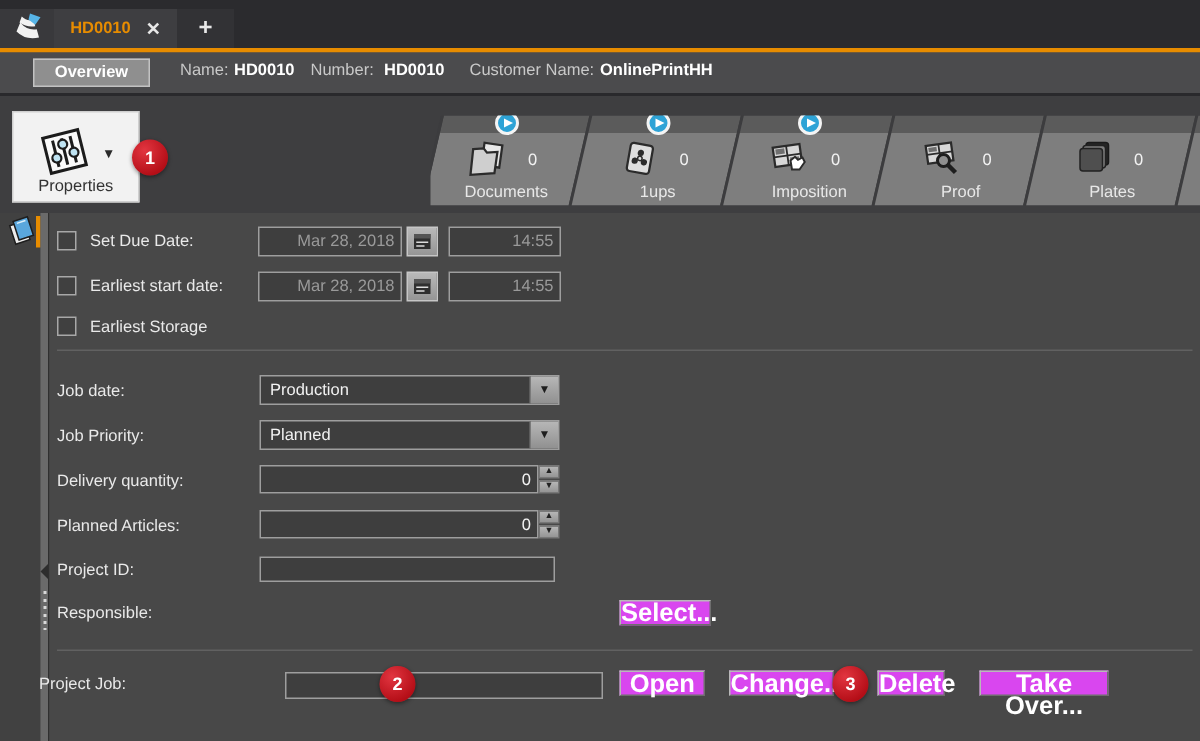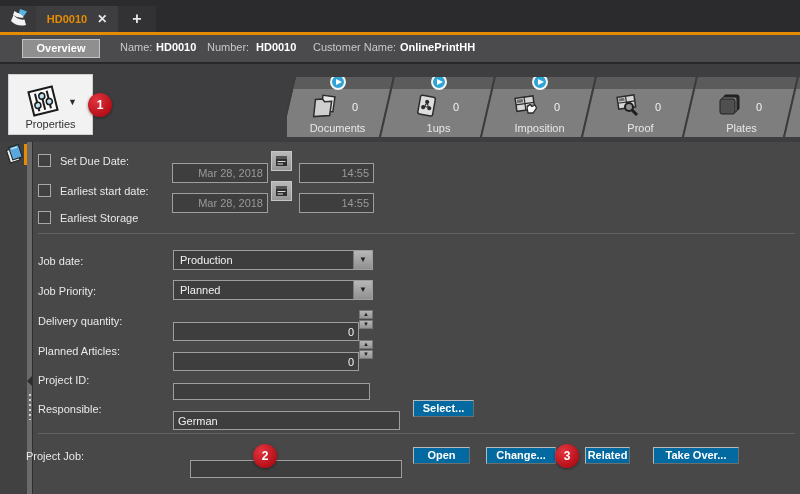--- a/index.html
+++ b/index.html
@@ -46,33 +46,33 @@
   
   .content { position:absolute; left:0; top:142px; width:800px; height:352px; background:#484848; }
   .leftrail { position:absolute; left:0; top:0; width:27px; height:352px; background:#414141; }
   .rail-accent { position:absolute; left:24px; top:2px; width:3px; height:21px; }
   .splitter { position:absolute; left:27px; top:0; width:6px; height:352px; background:#6a6a6a; border-right:1px solid #2f2f2f; }
   .split-arrow { position:absolute; left:0px; top:234px; width:0; height:0; border-right:5px solid #2d2d2d; border-top:5px solid transparent; border-bottom:5px solid transparent; }
   .split-dots { position:absolute; left:2px; top:252px; width:2px; height:26px; background:repeating-linear-gradient(to bottom,#d8d8d8 0 2px, transparent 2px 5px); }
 
   .flabel { position:absolute; color:#e9e9e9; white-space:nowrap; }
   .cbox { position:absolute; width:13px; height:13px; background:#404040; border:1px solid #a8a8a8; }
-  .tfield { position:absolute; background:#3e3e3e; border:1px solid #9e9e9e; color:#f2f2f2; font-family:"Liberation Sans",sans-serif; font-size:11px; padding:0 4px; outline:none;margin-top:12px; }
+  .tfield { position:absolute; background:#3e3e3e; border:1px solid #9e9e9e; color:#f2f2f2; font-family:"Liberation Sans",sans-serif; font-size:11px; padding:0 4px; outline:none; }
   .dim { color:#9a9a9a; text-align:right; }
   .num { text-align:right; }
   .sep { position:absolute; left:38px; width:757px; height:1px; background:#616161; }
 
   .combo { position:absolute; width:200px; height:20px; background:#3e3e3e; border:1px solid #9e9e9e; }
   .combo-val { position:absolute; left:6px; top:3px; color:#f2f2f2; }
   .combo-btn { position:absolute; right:0; top:0; width:19px; height:18px; background:linear-gradient(#b7b7b7,#909090); border-left:1px solid #7a7a7a; color:#1e1e1e; font-size:8px; text-align:center; line-height:18px; }
 
   .spin { position:absolute; width:14px; height:19px; display:flex; flex-direction:column; gap:1px; }
   .spin span { flex:1; background:linear-gradient(#b7b7b7,#959595); border:1px solid #777; color:#222; font-size:6px; line-height:7px; text-align:center; }
 
-  .gbtn { position:absolute; background:#0369a1; border:1px solid #b9b9b9; border-bottom-color:#6e6e6e; border-right-color:#6e6e6e; color:#fff; font-weight:bold; font-size:11px; text-align:center; }
+  .gbtn { position:absolute; background:#d946ef; border:1px solid #b9b9b9; border-bottom-color:#6e6e6e; border-right-color:#6e6e6e; color:#fff; font-weight:bold; font-size:17px; text-align:center; }
   .calbtn { position:absolute; width:21px; height:20px; background:linear-gradient(#b9b9b9,#959595); border:1px solid #c6c6c6; display:flex; align-items:center; justify-content:center; }
 </style>
 </head>
 <body>
 
 <div id="app">
 
   <div class="tabbar">
     <div class="logo-tab">
       <span>
@@ -308,28 +308,27 @@
     <input class="tfield num" style="left: 173px; top: 198px; width: 186px; height: 19px;" value="0">
     <div class="spin" style="left:359px;top:198px">
       <span>▲</span>
       <span>▼</span>
     </div>
 
     <span class="flabel" style="left:38px;top:232px">Project ID:</span>
     <input class="tfield" style="left: 173px; top: 229px; width: 197px; height: 17px;" value="">
 
     <span class="flabel" style="left:38px;top:261px">Responsible:</span>
-    <input class="tfield" style="left: 173px; top: 257px; width: 227px; height: 19px;" value="German">
     <div class="gbtn" style="left:413px;top:258px;width:61px;height:17px;line-height:15px">Select...</div>
 
     <div class="sep" style="top:291px"></div>
 
     <span class="flabel" style="left:26px;top:308px">Project Job:</span>
     <input class="tfield" style="left: 190px; top: 306px; width: 212px; height: 18px;" value="">
     <div class="badge" style="left:253px;top:302px">2</div>
     <div class="gbtn" style="left:413px;top:305px;width:57px;height:17px;line-height:15px">Open</div>
     <div class="gbtn" style="left:486px;top:305px;width:70px;height:17px;line-height:15px">Change...</div>
     <div class="badge" style="left:555px;top:302px">3</div>
-    <div class="gbtn" style="left:585px;top:305px;width:45px;height:17px;line-height:15px">Related</div>
+    <div class="gbtn" style="left:585px;top:305px;width:45px;height:17px;line-height:15px">Delete</div>
     <div class="gbtn" style="left:653px;top:305px;width:86px;height:17px;line-height:15px">Take Over...</div>
 
   </div>
 </div>
 
 </body></html>

